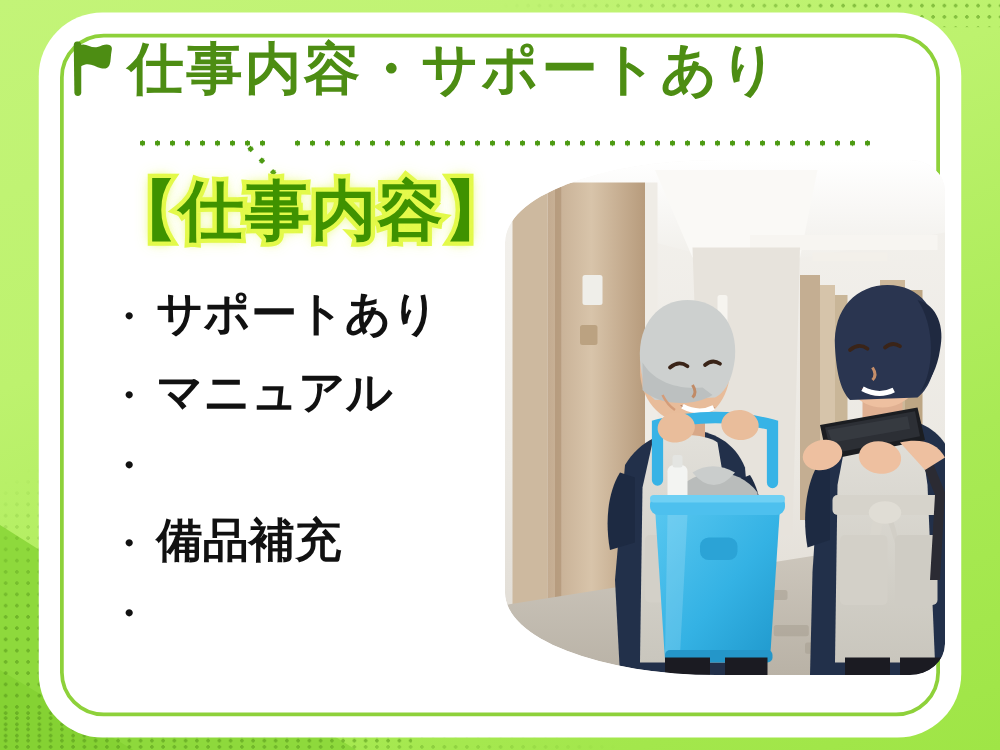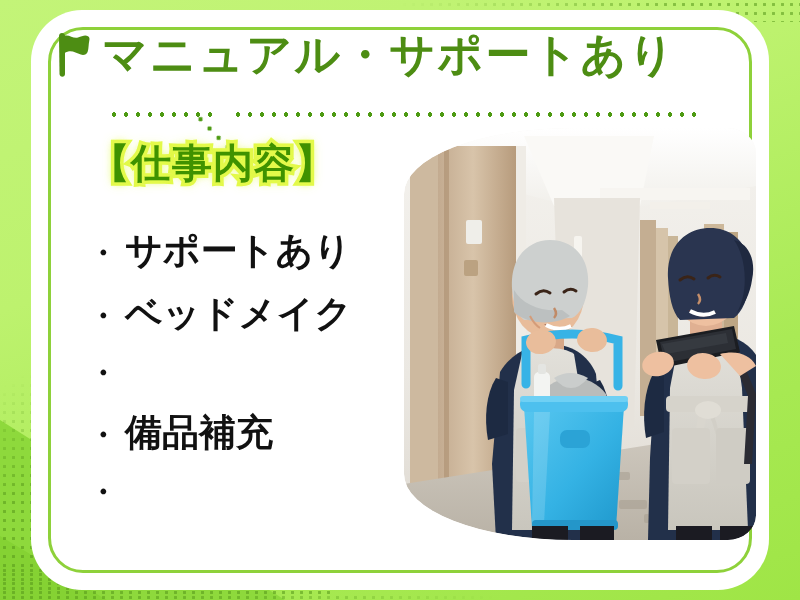--- a/index.html
+++ b/index.html
@@ -111,21 +111,21 @@
     background-size:13px 5px;
     background-repeat:repeat-x;
     transform:rotate(46deg);
     transform-origin:left center;
   }
 
   
   .section-heading {
     position:absolute;
     left:90px; top:140px;
-    font-size:40px;
+    font-size:52px;
     font-weight:800;
     line-height:1.15;
     color:#3f9200;
     letter-spacing:1px;
     white-space:nowrap;
     -webkit-text-stroke:7px #e4fa4b;
     paint-order:stroke fill;
     text-shadow:0 0 7px rgba(228,250,75,.95), 0 0 12px rgba(228,250,75,.8);
   }
 
@@ -178,37 +178,37 @@
     <div class="card-inner-line"></div>
   </div>
 
   <div class="header">
     <span>
       <svg class="flag-icon" viewBox="0 0 40 44" aria-hidden="true">
         <path d="M7 3 C7 1.3 8.3 0 10 0 C11.7 0 13 1.3 13 3 L13 41 C13 42.6 11.9 43.8 10.3 43.8 C8.8 43.8 7.6 42.6 7.5 41.1 Z" fill="#4d8d13"></path>
         <path d="M12 3 C17 1 21 6 26 4.5 C30 3.3 33 1.5 36 3.2 C37.5 4 37.8 5.5 37.3 7.6 C36.4 11.4 36.9 15.6 35.6 19 C34.6 21.6 31.8 22.4 28.8 21.6 C24.6 20.5 20.6 17.5 16.2 18.6 C14.6 19 13.2 19.7 12 20.4 Z" fill="#4d8d13"></path>
       </svg>
     </span>
-    <span class="header-title">マニュアル・サポートあり</span>
+    <span class="header-title">仕事内容・サポートあり</span>
   </div>
 
   <div class="dotline dotline-a"></div>
   <div class="dotline dotline-b"></div>
   <div class="dotline-diag"></div>
 
   <div class="section-heading">【仕事内容】</div>
 
   <ul class="job-list">
     <li class="job-item">
       <span class="job-bullet">・</span>
       <span>サポートあり</span>
     </li>
     <li class="job-item">
       <span class="job-bullet">・</span>
-      <span>ベッドメイク</span>
+      <span>マニュアル</span>
     </li>
     <li class="job-item">
       <span class="job-bullet">・</span>
     </li>
     <li class="job-item">
       <span class="job-bullet">・</span>
       <span>備品補充</span>
     </li>
     <li class="job-item">
       <span class="job-bullet">・</span>

